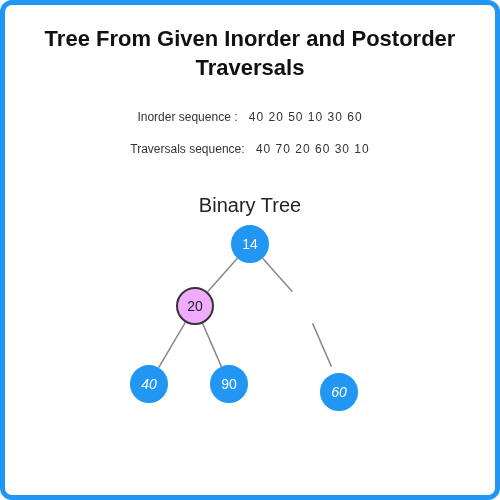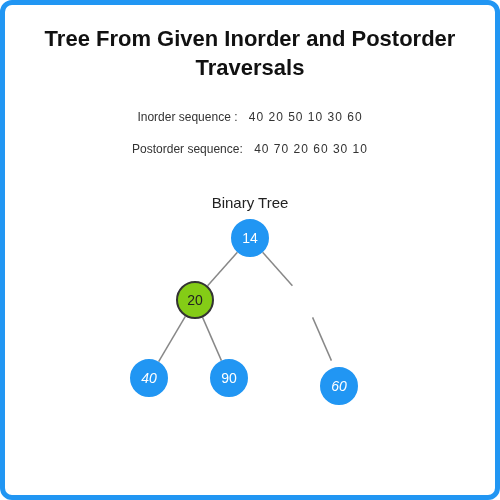--- a/index.html
+++ b/index.html
@@ -31,21 +31,21 @@
     .sequence-row {
       font-size: 12px;
       color: #333;
       margin-bottom: 18px;
       text-align: center;
       width: 100%;
     }
     .seq-label { display: inline; }
     .seq-values { display: inline; margin-left: 8px; letter-spacing: 1px; }
     .tree-label {
-      font-size: 15px;
+      font-size: 20px;
       color: #222;
       margin-top: 20px;
       margin-bottom: 8px;
       text-align: center;
     }
     .tree-wrap {
       position: relative;
       width: 260px;
       height: 200px;
     }
@@ -53,21 +53,21 @@
       position: absolute;
       width: 38px;
       height: 38px;
       border-radius: 50%;
       border: 2px solid #333;
       display: flex;
       align-items: center;
       justify-content: center;
       font-size: 14px;
       font-weight: 500;
-      background: #84cc16;
+      background: #f0abfc;
       color: #222;
       z-index: 2;
     }
     .node.filled {
       background: #2196f3;
       color: #fff;
       border-color: #2196f3;
     }
     .edges {
       position: absolute;
@@ -86,21 +86,21 @@
 
 <div class="frame">
   <h1 class="title">Tree From Given Inorder and Postorder Traversals</h1>
 
   <div class="sequence-row">
     <span class="seq-label">Inorder sequence :</span>
     <span class="seq-values">40 20 50 10 30 60</span>
   </div>
 
   <div class="sequence-row">
-    <span class="seq-label">Postorder sequence:</span>
+    <span class="seq-label">Traversals sequence:</span>
     <span class="seq-values">40 70 20 60 30 10</span>
   </div>
 
   <div class="tree-label">Binary Tree</div>
 
   <div class="tree-wrap">
     <svg class="edges">
         <line x1="117.39132262738788" y1="33.213418129126396" x2="87.60867737261212" y2="66.7865818708736"></line>
         <line x1="142.60867737261214" y1="33.213418129126396" x2="172.39132262738786" y2="66.7865818708736"></line>
         <line x1="65.34828462105841" y1="97.36595216429225" x2="38.65171537894159" y2="142.63404783570775"></line>

